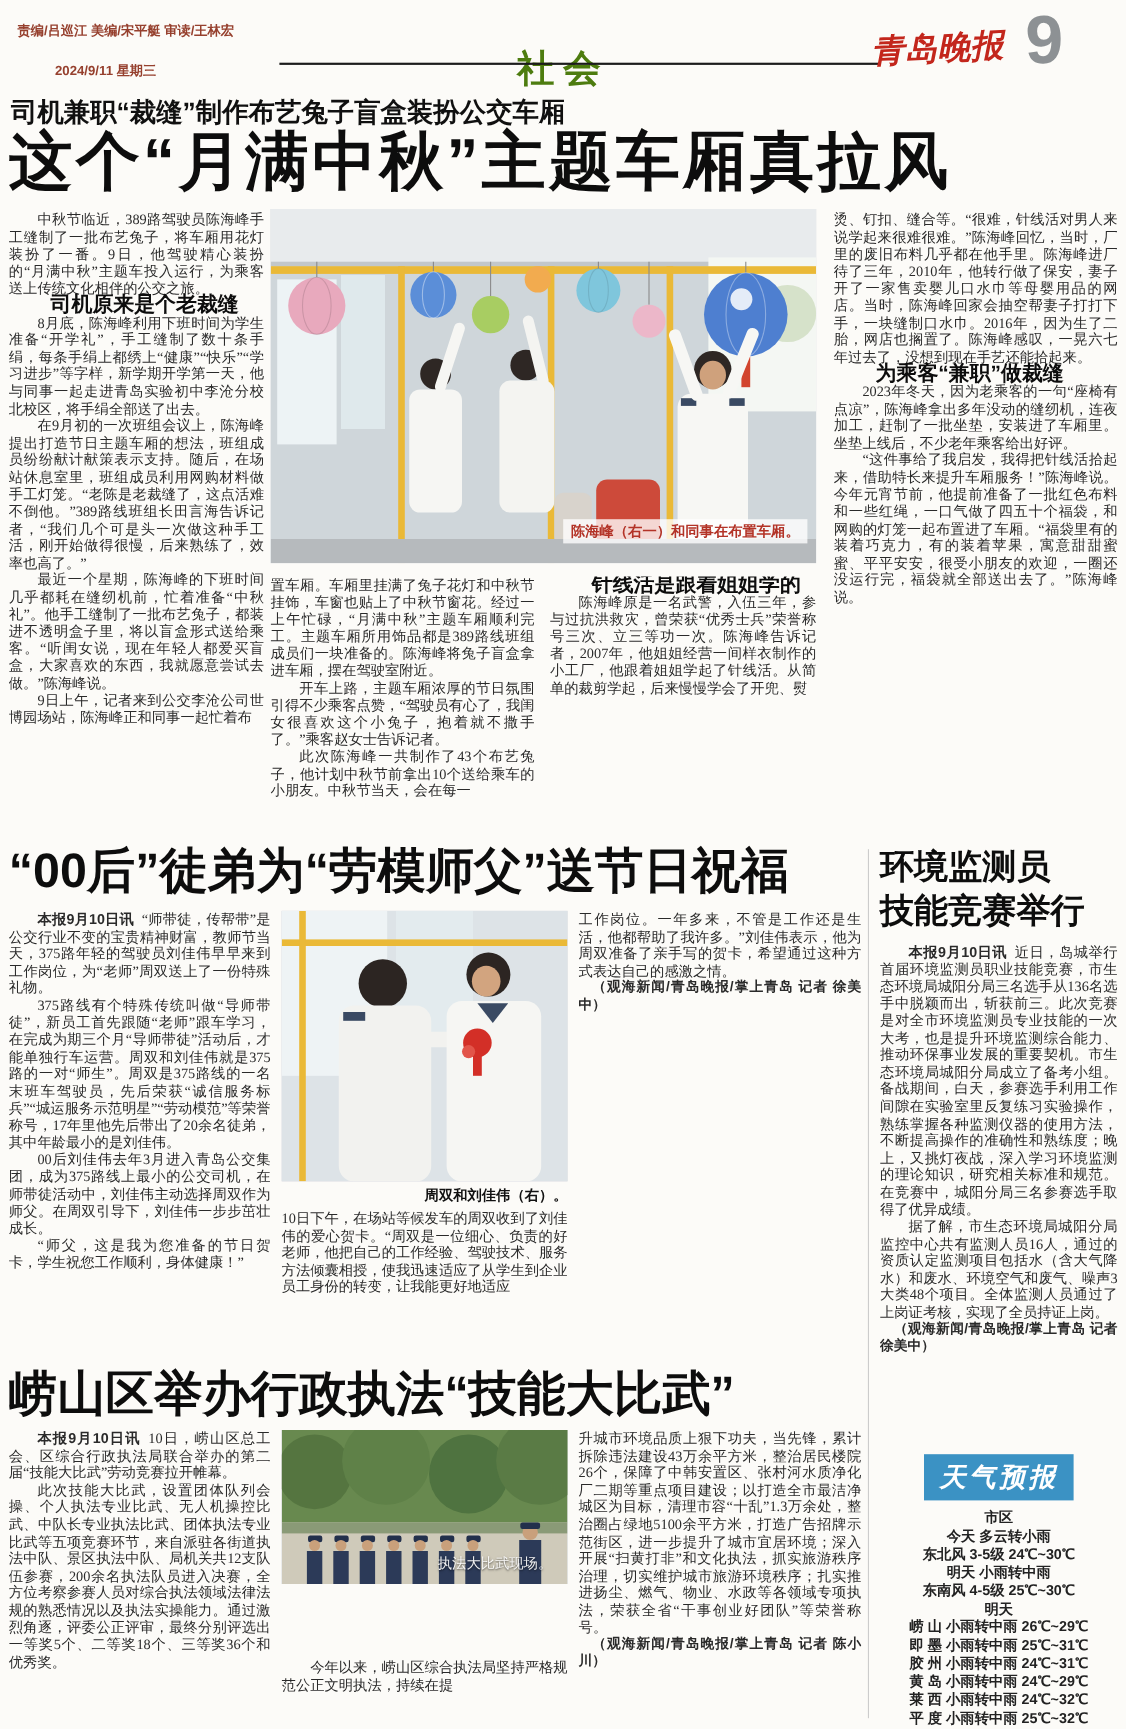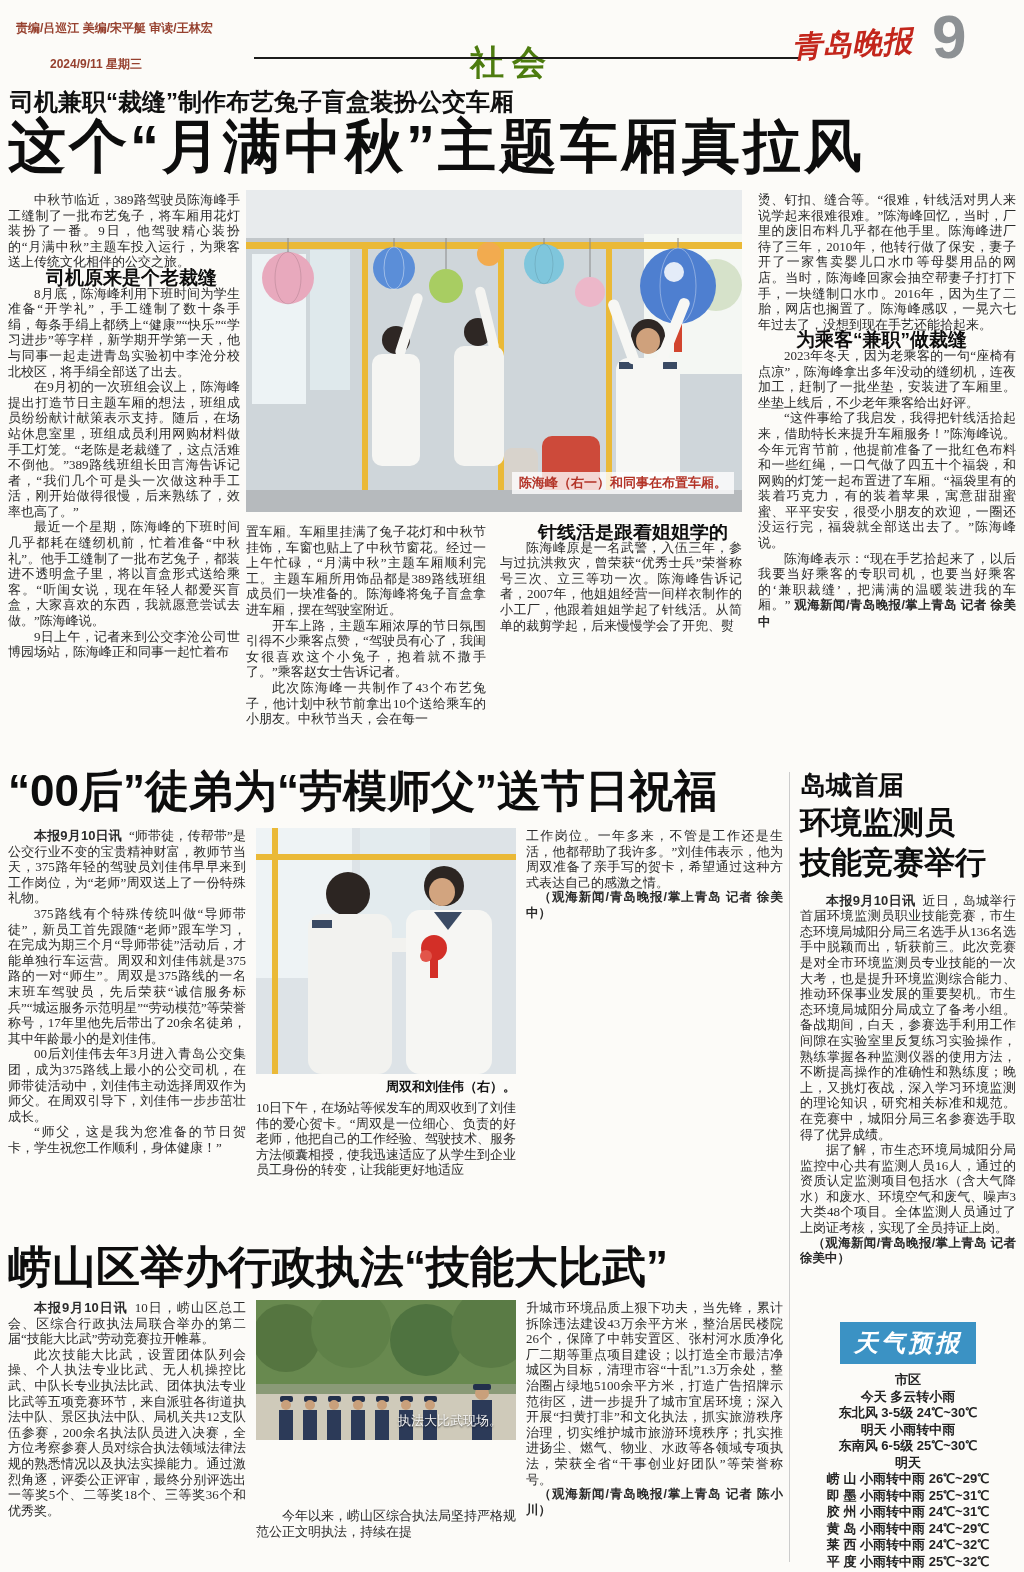--- a/index.html
+++ b/index.html
@@ -130,21 +130,20 @@
   <div class="abs col" style="left:500px;top:524px;width:242px;height:238px;">
     <p class="subhead">针线活是跟着姐姐学的</p>
     <p>陈海峰原是一名武警，入伍三年，参与过抗洪救灾，曾荣获“优秀士兵”荣誉称号三次、立三等功一次。陈海峰告诉记者，2007年，他姐姐经营一间样衣制作的小工厂，他跟着姐姐学起了针线活。从简单的裁剪学起，后来慢慢学会了开兜、熨</p>
   </div>
 
   <div class="abs col" style="left:758px;top:192px;width:258px;height:572px;">
     <p class="cont">烫、钉扣、缝合等。“很难，针线活对男人来说学起来很难很难。”陈海峰回忆，当时，厂里的废旧布料几乎都在他手里。陈海峰进厂待了三年，2010年，他转行做了保安，妻子开了一家售卖婴儿口水巾等母婴用品的网店。当时，陈海峰回家会抽空帮妻子打打下手，一块缝制口水巾。2016年，因为生了二胎，网店也搁置了。陈海峰感叹，一晃六七年过去了，没想到现在手艺还能拾起来。</p>
     <p class="subhead">为乘客“兼职”做裁缝</p>
     <p>2023年冬天，因为老乘客的一句“座椅有点凉”，陈海峰拿出多年没动的缝纫机，连夜加工，赶制了一批坐垫，安装进了车厢里。坐垫上线后，不少老年乘客给出好评。</p>
     <p>“这件事给了我启发，我得把针线活拾起来，借助特长来提升车厢服务！”陈海峰说。今年元宵节前，他提前准备了一批红色布料和一些红绳，一口气做了四五十个福袋，和网购的灯笼一起布置进了车厢。“福袋里有的装着巧克力，有的装着苹果，寓意甜甜蜜蜜、平平安安，很受小朋友的欢迎，一圈还没运行完，福袋就全部送出去了。”陈海峰说。</p>
-    <p><span>陈海峰表示：“现在手艺拾起来了，以后我要当好乘客的专职司机，也要当好乘客的‘兼职裁缝’，把满满的温暖装进我的车厢。”</span> <span class="byline">观海新闻/青岛晚报/掌上青岛 记者 徐美中</span></p>
   </div>
 
   <div class="abs h2" style="left:8px;top:762px;">“00后”徒弟为“劳模师父”送节日祝福</div>
 
   <div class="abs col" style="left:8px;top:828px;width:238px;height:404px;">
     <p><span class="dateline">本报9月10日讯</span><span>“师带徒，传帮带”是公交行业不变的宝贵精神财富，教师节当天，375路年轻的驾驶员刘佳伟早早来到工作岗位，为“老师”周双送上了一份特殊礼物。</span></p>
     <p>375路线有个特殊传统叫做“导师带徒”，新员工首先跟随“老师”跟车学习，在完成为期三个月“导师带徒”活动后，才能单独行车运营。周双和刘佳伟就是375路的一对“师生”。周双是375路线的一名末班车驾驶员，先后荣获“诚信服务标兵”“城运服务示范明星”“劳动模范”等荣誉称号，17年里他先后带出了20余名徒弟，其中年龄最小的是刘佳伟。</p>
     <p>00后刘佳伟去年3月进入青岛公交集团，成为375路线上最小的公交司机，在师带徒活动中，刘佳伟主动选择周双作为师父。在周双引导下，刘佳伟一步步茁壮成长。</p>
     <p>“师父，这是我为您准备的节日贺卡，学生祝您工作顺利，身体健康！”</p>
   </div>
@@ -177,21 +176,20 @@
   </div>
 
   <div class="abs col" style="left:526px;top:828px;width:257px;height:406px;">
     <p class="cont">工作岗位。一年多来，不管是工作还是生活，他都帮助了我许多。”刘佳伟表示，他为周双准备了亲手写的贺卡，希望通过这种方式表达自己的感激之情。</p>
     <p class="byline-p" style="text-indent:1em;">（观海新闻/青岛晚报/掌上青岛 记者 徐美中）</p>
   </div>
 
   <div class="abs vrule" style="left:789px;top:772px;height:790px;"></div>
 
   <div class="abs" style="left:800px;top:768px;width:216px;">
-    <div class="sb-h1">岛城首届</div>
     <div class="sb-h2">环境监测员</div>
     <div class="sb-h2">技能竞赛举行</div>
     <div class="col" style="margin-top:9px;">
       <p><span class="dateline">本报9月10日讯</span><span>近日，岛城举行首届环境监测员职业技能竞赛，市生态环境局城阳分局三名选手从136名选手中脱颖而出，斩获前三。此次竞赛是对全市环境监测员专业技能的一次大考，也是提升环境监测综合能力、推动环保事业发展的重要契机。市生态环境局城阳分局成立了备考小组。备战期间，白天，参赛选手利用工作间隙在实验室里反复练习实验操作，熟练掌握各种监测仪器的使用方法，不断提高操作的准确性和熟练度；晚上，又挑灯夜战，深入学习环境监测的理论知识，研究相关标准和规范。在竞赛中，城阳分局三名参赛选手取得了优异成绩。</span></p>
       <p>据了解，市生态环境局城阳分局监控中心共有监测人员16人，通过的资质认定监测项目包括水（含大气降水）和废水、环境空气和废气、噪声3大类48个项目。全体监测人员通过了上岗证考核，实现了全员持证上岗。</p>
       <p class="byline-p" style="text-indent:1em;">（观海新闻/青岛晚报/掌上青岛 记者 徐美中）</p>
     </div>
   </div>
 
   <div class="abs h2" style="left:8px;top:1238px;">崂山区举办行政执法“技能大比武”</div>
@@ -249,21 +247,21 @@
     <p class="cont">升城市环境品质上狠下功夫，当先锋，累计拆除违法建设43万余平方米，整治居民楼院26个，保障了中韩安置区、张村河水质净化厂二期等重点项目建设；以打造全市最洁净城区为目标，清理市容“十乱”1.3万余处，整治圈占绿地5100余平方米，打造广告招牌示范街区，进一步提升了城市宜居环境；深入开展“扫黄打非”和文化执法，抓实旅游秩序治理，切实维护城市旅游环境秩序；扎实推进扬尘、燃气、物业、水政等各领域专项执法，荣获全省“干事创业好团队”等荣誉称号。</p>
     <p class="byline-p" style="text-indent:1em;">（观海新闻/青岛晚报/掌上青岛 记者 陈小川）</p>
   </div>
 
   <div class="abs weather" style="left:798px;top:1322px;width:220px;">
     <div class="wtitle">天气预报</div>
     <div class="wline">市区</div>
     <div class="wline">今天 多云转小雨</div>
     <div class="wline">东北风 3-5级 24℃~30℃</div>
     <div class="wline">明天 小雨转中雨</div>
-    <div class="wline">东南风 6-5级 25℃~30℃</div>
+    <div class="wline">东南风 4-5级 25℃~30℃</div>
     <div class="wline">明天</div>
     <div class="wline">崂 山 小雨转中雨 26℃~29℃</div>
     <div class="wline">即 墨 小雨转中雨 25℃~31℃</div>
     <div class="wline">胶 州 小雨转中雨 24℃~31℃</div>
     <div class="wline">黄 岛 小雨转中雨 24℃~29℃</div>
     <div class="wline">莱 西 小雨转中雨 24℃~32℃</div>
     <div class="wline">平 度 小雨转中雨 25℃~32℃</div>
   </div>
 
 </div>

